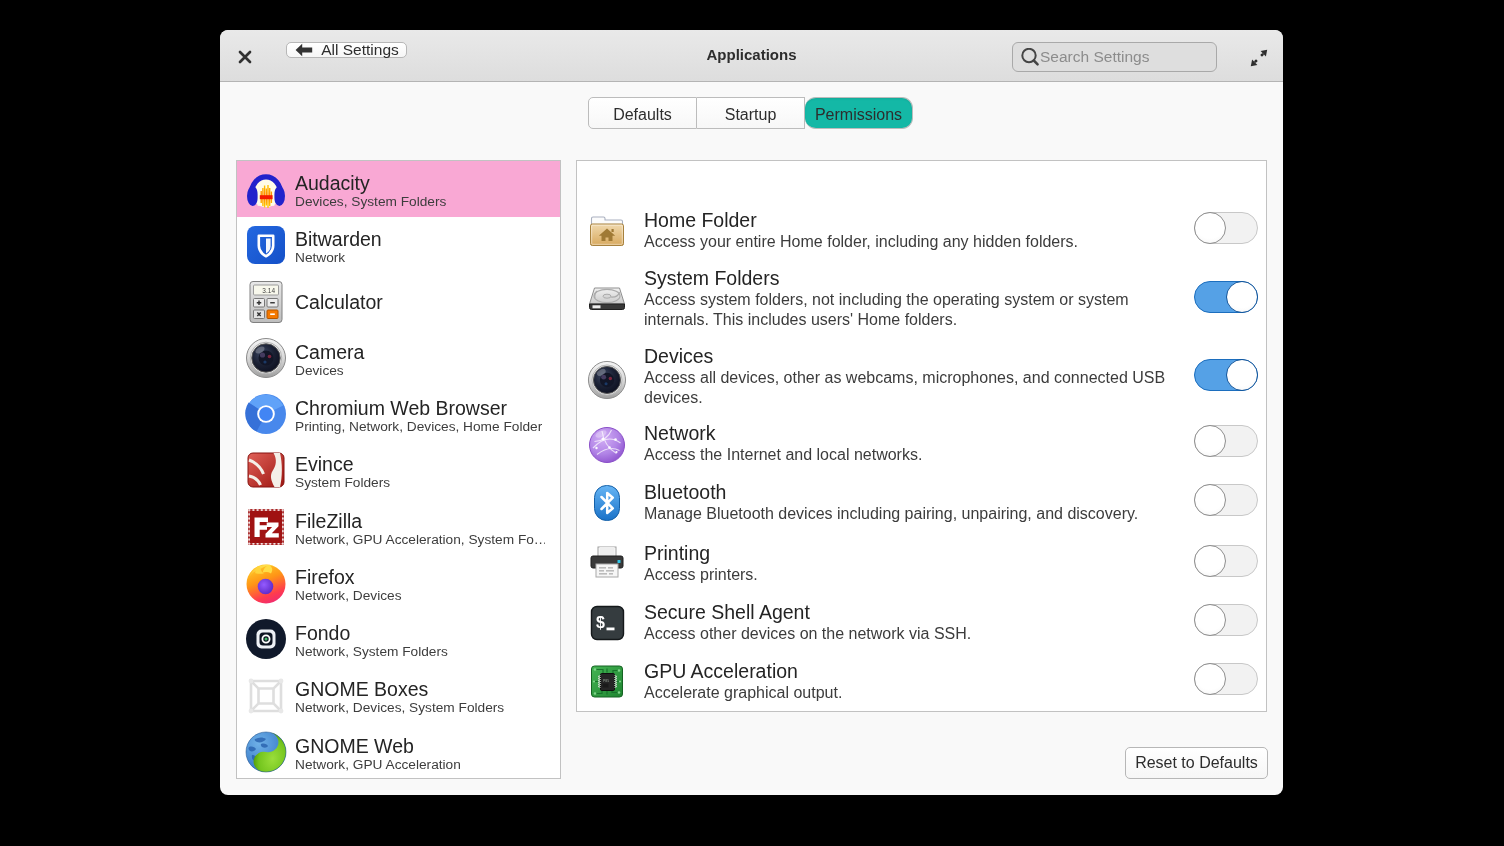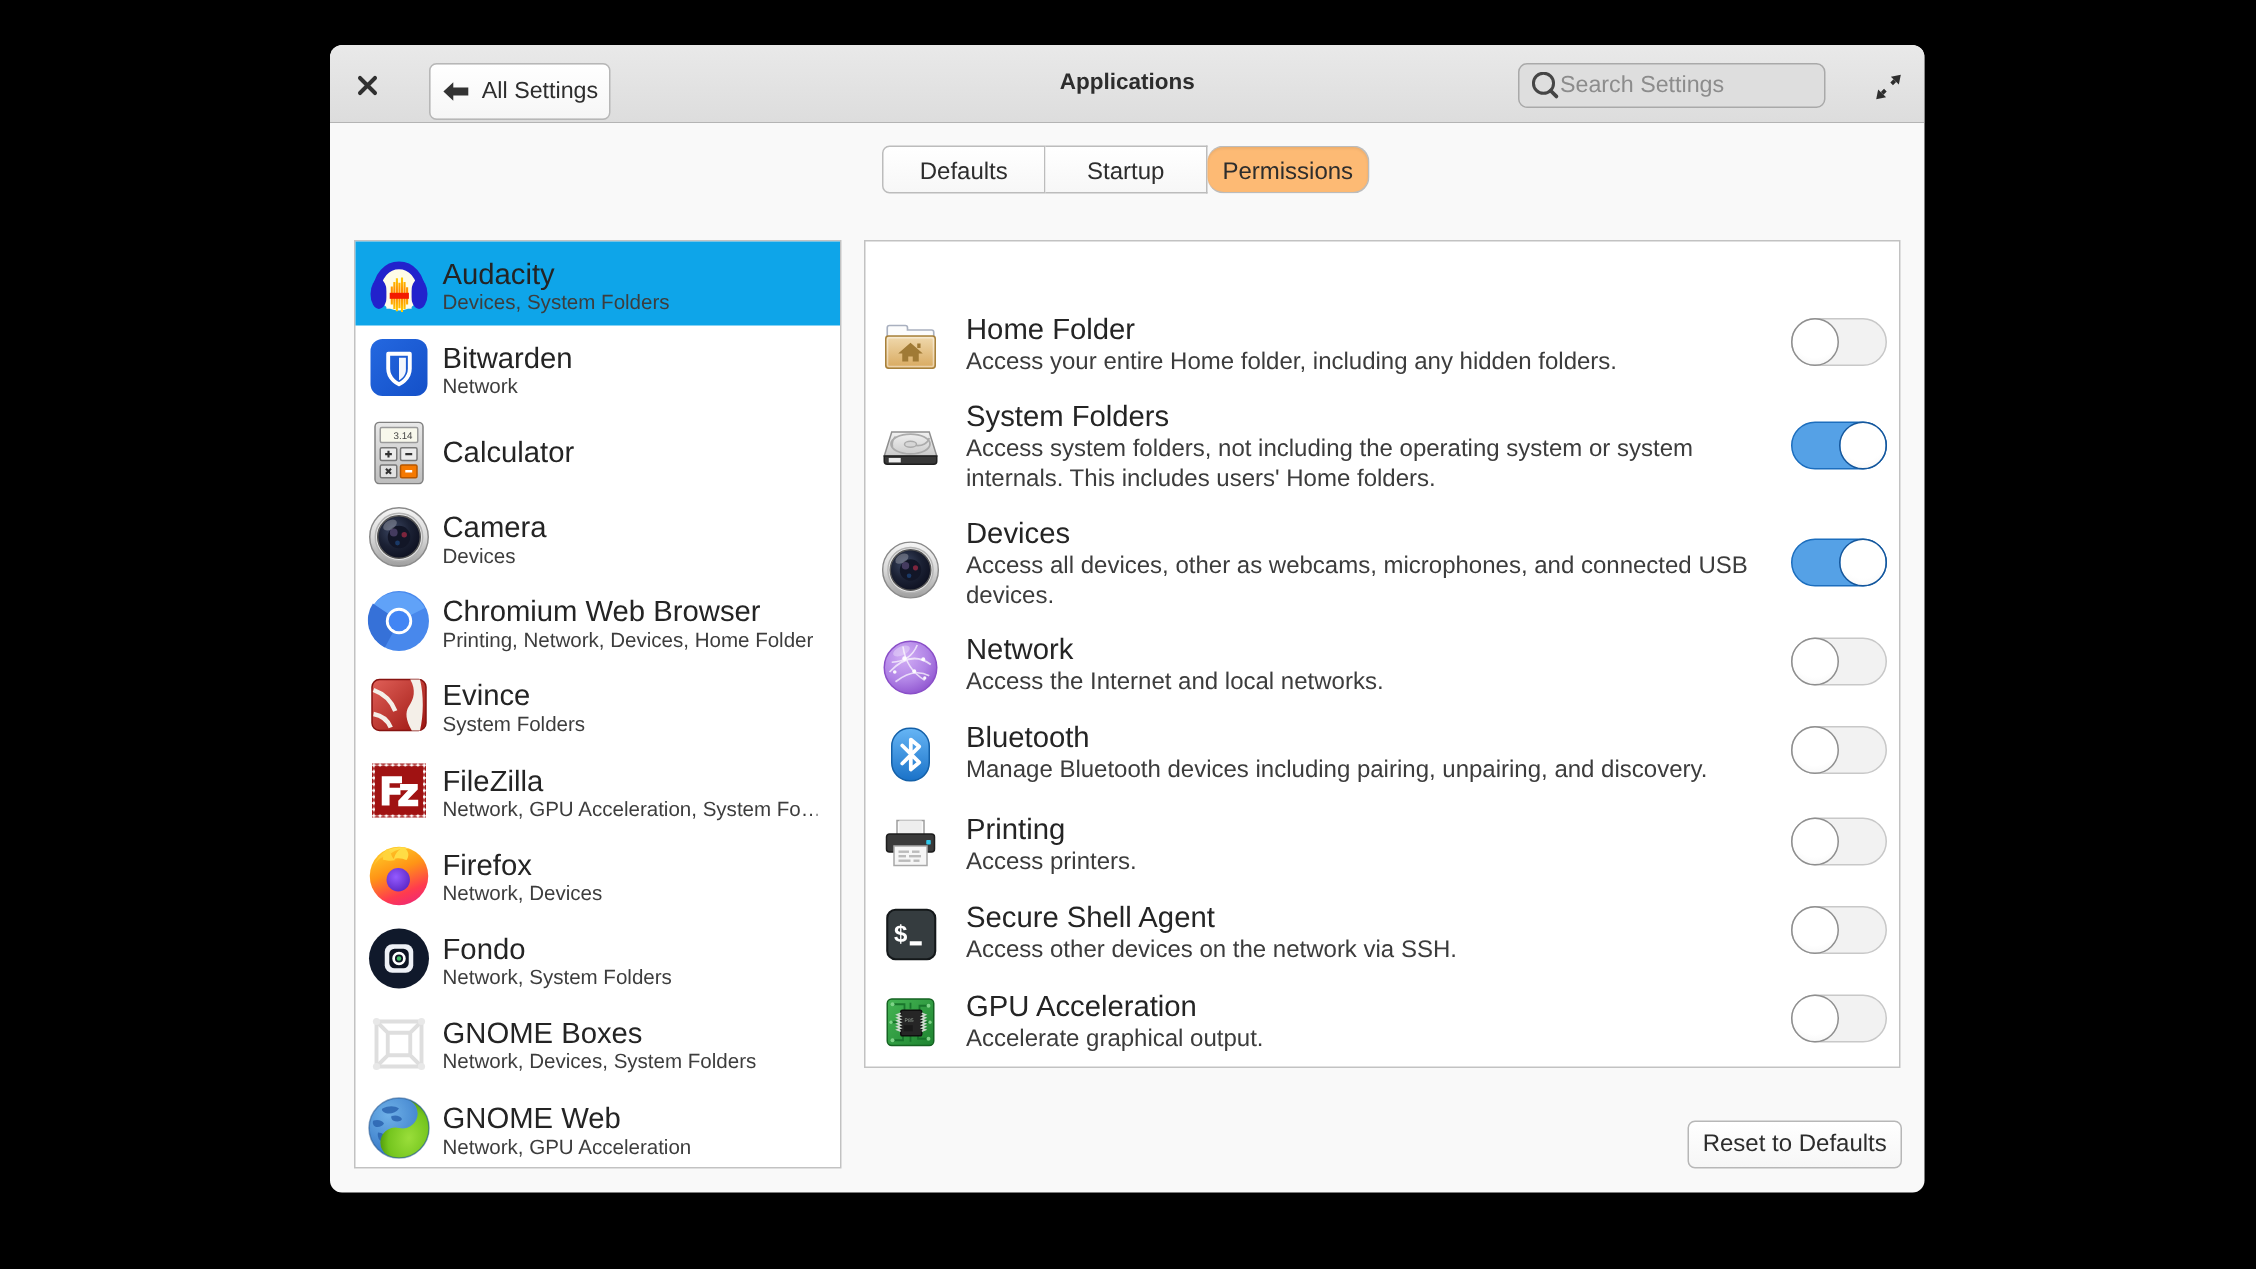--- a/index.html
+++ b/index.html
@@ -1,35 +1,35 @@
 <!DOCTYPE html>
 <html><head>
 <meta charset="utf-8">
 <style>
 html,body{margin:0;padding:0;background:#000;width:1504px;height:846px;overflow:hidden;}
 *{box-sizing:border-box;}
 body{font-family:"Liberation Sans",sans-serif;}
 #win{position:absolute;left:220px;top:30px;width:1063px;height:765px;background:#f9f9f9;border-radius:8px;overflow:hidden;}
 #titlebar{position:absolute;left:0;top:0;width:100%;height:52px;background:linear-gradient(#e9e9e9,#dddddd);border-bottom:1px solid #b4b4b4;border-radius:8px 8px 0 0;}
 #closex{position:absolute;left:18px;top:20px;width:14px;height:14px;}
-#allset{position:absolute;left:66px;top:12px;width:121px;height:38px;background:linear-gradient(#ffffff,#f6f6f6);border:1px solid #b7b7b7;border-radius:5px;display:flex;align-items:center;justify-content:center;gap:8px;font-size:15.5px;color:#2d2d2d;}
+#allset{position:absolute;left:66px;top:12px;width:121px;height:16px;background:linear-gradient(#ffffff,#f6f6f6);border:1px solid #b7b7b7;border-radius:5px;display:flex;align-items:center;justify-content:center;gap:8px;font-size:15.5px;color:#2d2d2d;}
 #apptitle{position:absolute;left:0;top:0;width:100%;height:52px;display:flex;align-items:center;justify-content:center;font-size:15px;font-weight:bold;color:#2d2d2d;padding-bottom:3px;}
 #search{position:absolute;left:792px;top:11.5px;width:205px;height:30px;background:#dedede;border:1px solid #a9a9a9;border-radius:6px;display:flex;align-items:center;padding-left:8px;}
 #search span{font-size:15.5px;color:#8c8c8c;}
 #expand{position:absolute;left:1028px;top:16.5px;width:22px;height:22px;}
 
 #tabs{position:absolute;left:368px;top:67px;width:325px;height:32px;display:flex;}
 .tab{flex:1;border:1px solid #bcbcbc;border-left:none;background:linear-gradient(#ffffff,#f7f7f7);display:flex;align-items:center;justify-content:center;font-size:16px;color:#2d2d2d;padding-top:3px;}
 .tab:first-child{border-left:1px solid #bcbcbc;border-radius:5px 0 0 5px;}
 .tab:last-child{border-radius:0 5px 5px 0;}
-.tab.sel{background:#fdba74;box-shadow:inset 0 1px 2px rgba(0,0,0,0.08);border-radius:11px;}
+.tab.sel{background:#14b8a6;box-shadow:inset 0 1px 2px rgba(0,0,0,0.08);border-radius:11px;}
 
 #sidebar{position:absolute;left:16px;top:130px;width:325px;height:619px;background:#ffffff;border:1px solid #c2c2c2;}
 .srow{position:relative;height:56.27px;display:flex;align-items:center;padding-left:8px;}
-.srow.sel{background:#0ea5e9;}
+.srow.sel{background:#f9a8d4;}
 .sicon{width:42px;height:42px;flex:0 0 42px;display:flex;align-items:center;justify-content:center;}
 .stxt{margin-left:8px;display:flex;flex-direction:column;justify-content:center;position:relative;top:2.3px;}
 .srow.single .stxt{top:0;}
 .stit{font-size:19.5px;color:#242424;line-height:20px;}
 .ssub{font-size:13.7px;color:#3d3d3d;line-height:17px;white-space:nowrap;overflow:hidden;max-width:250px;}
 
 #panel{position:absolute;left:356px;top:130px;width:691px;height:552px;background:#ffffff;border:1px solid #c2c2c2;}
 .prow{position:absolute;left:10px;width:671px;margin-top:38px;}
 .picon{position:absolute;left:0;width:40px;height:40px;display:flex;align-items:center;justify-content:center;}
 .ptxt{position:absolute;left:57px;top:0;width:530px;}

